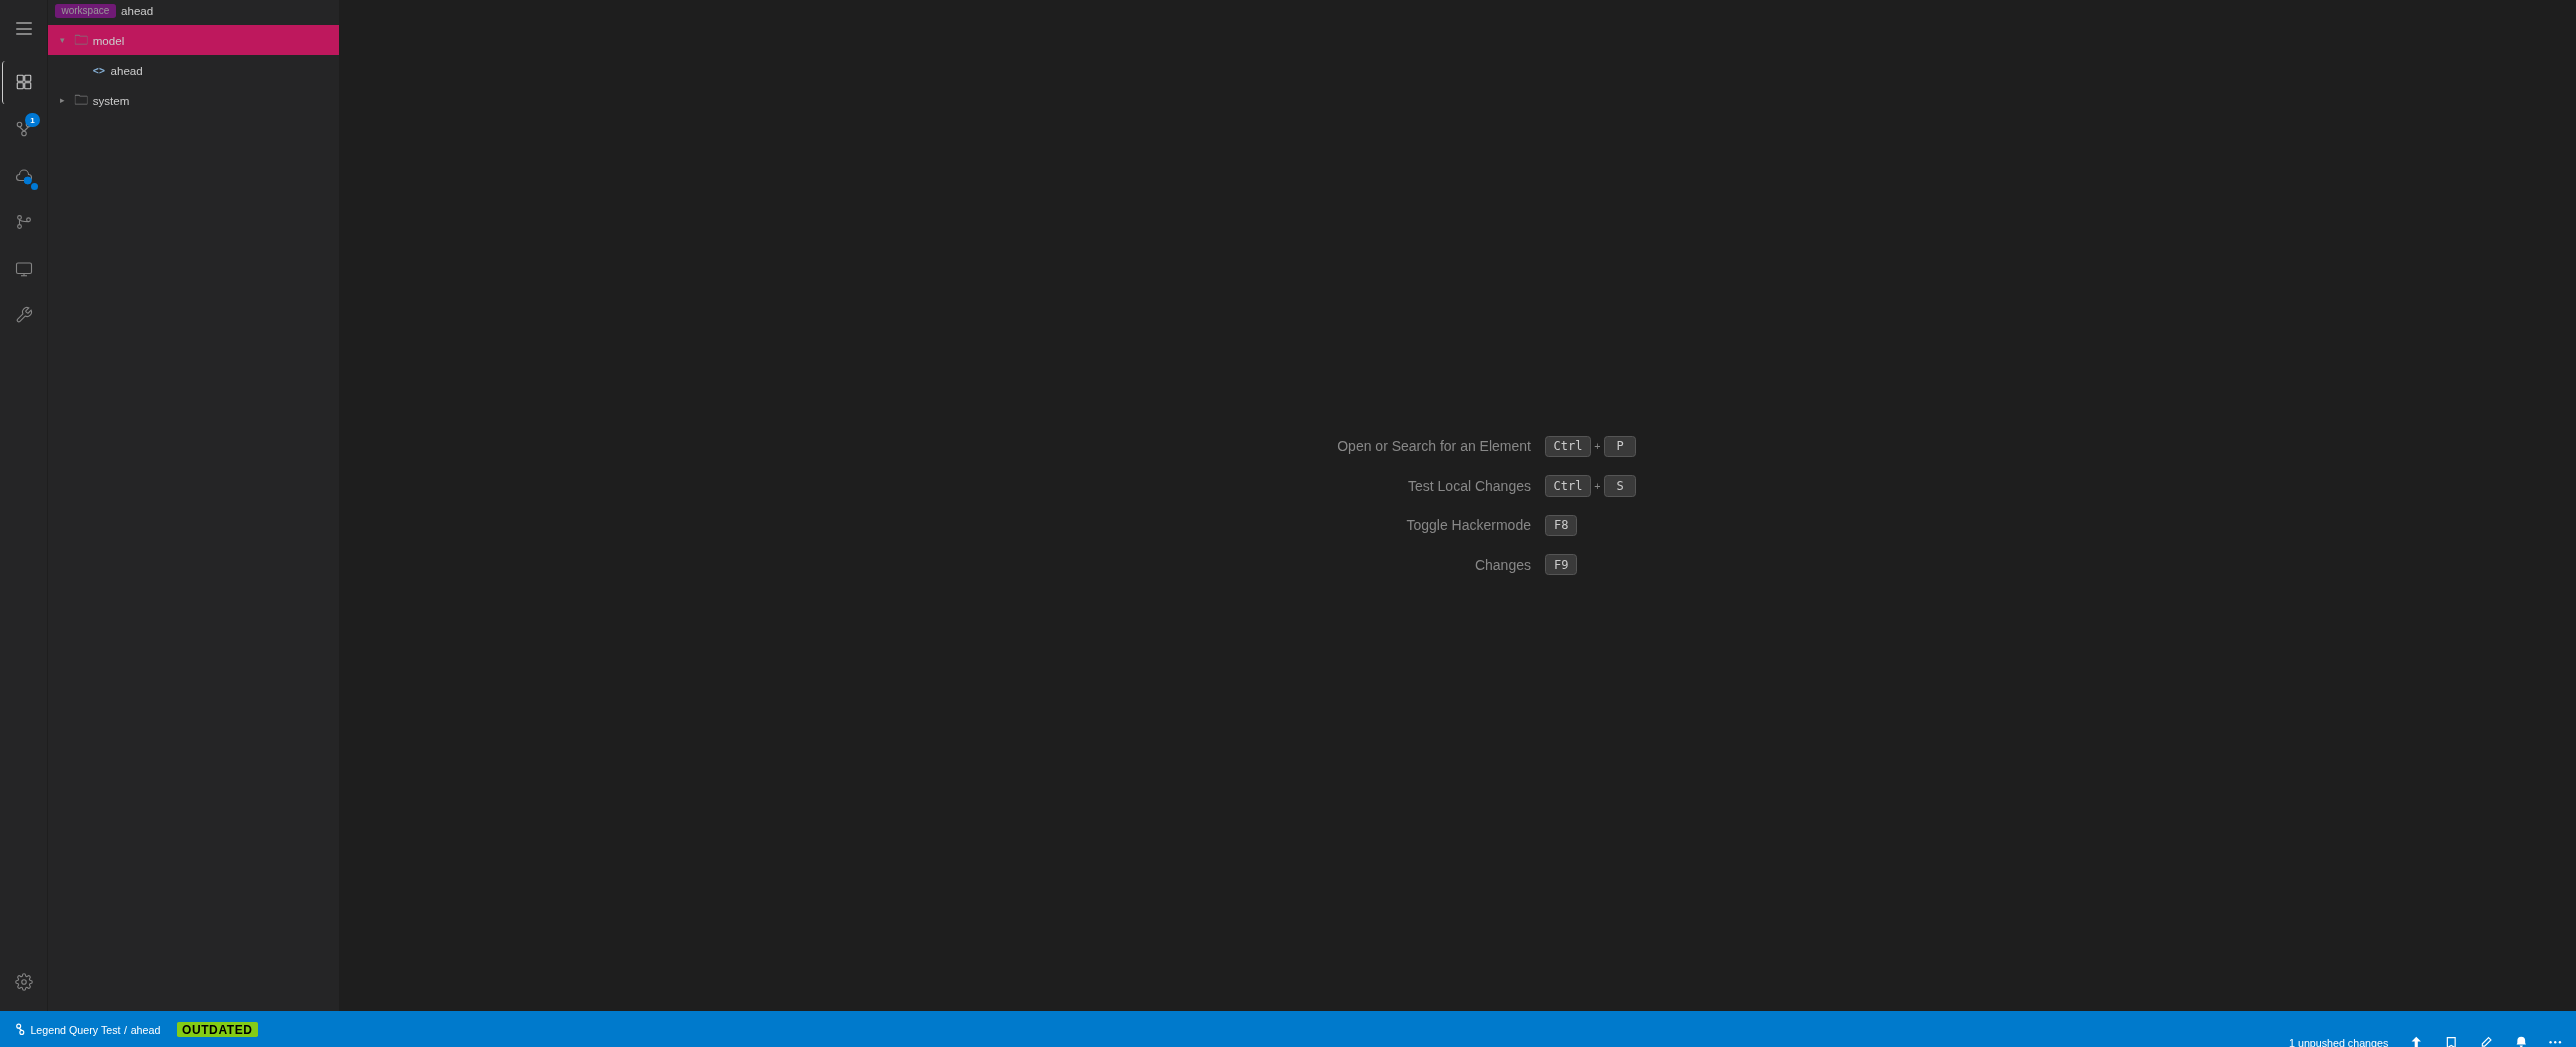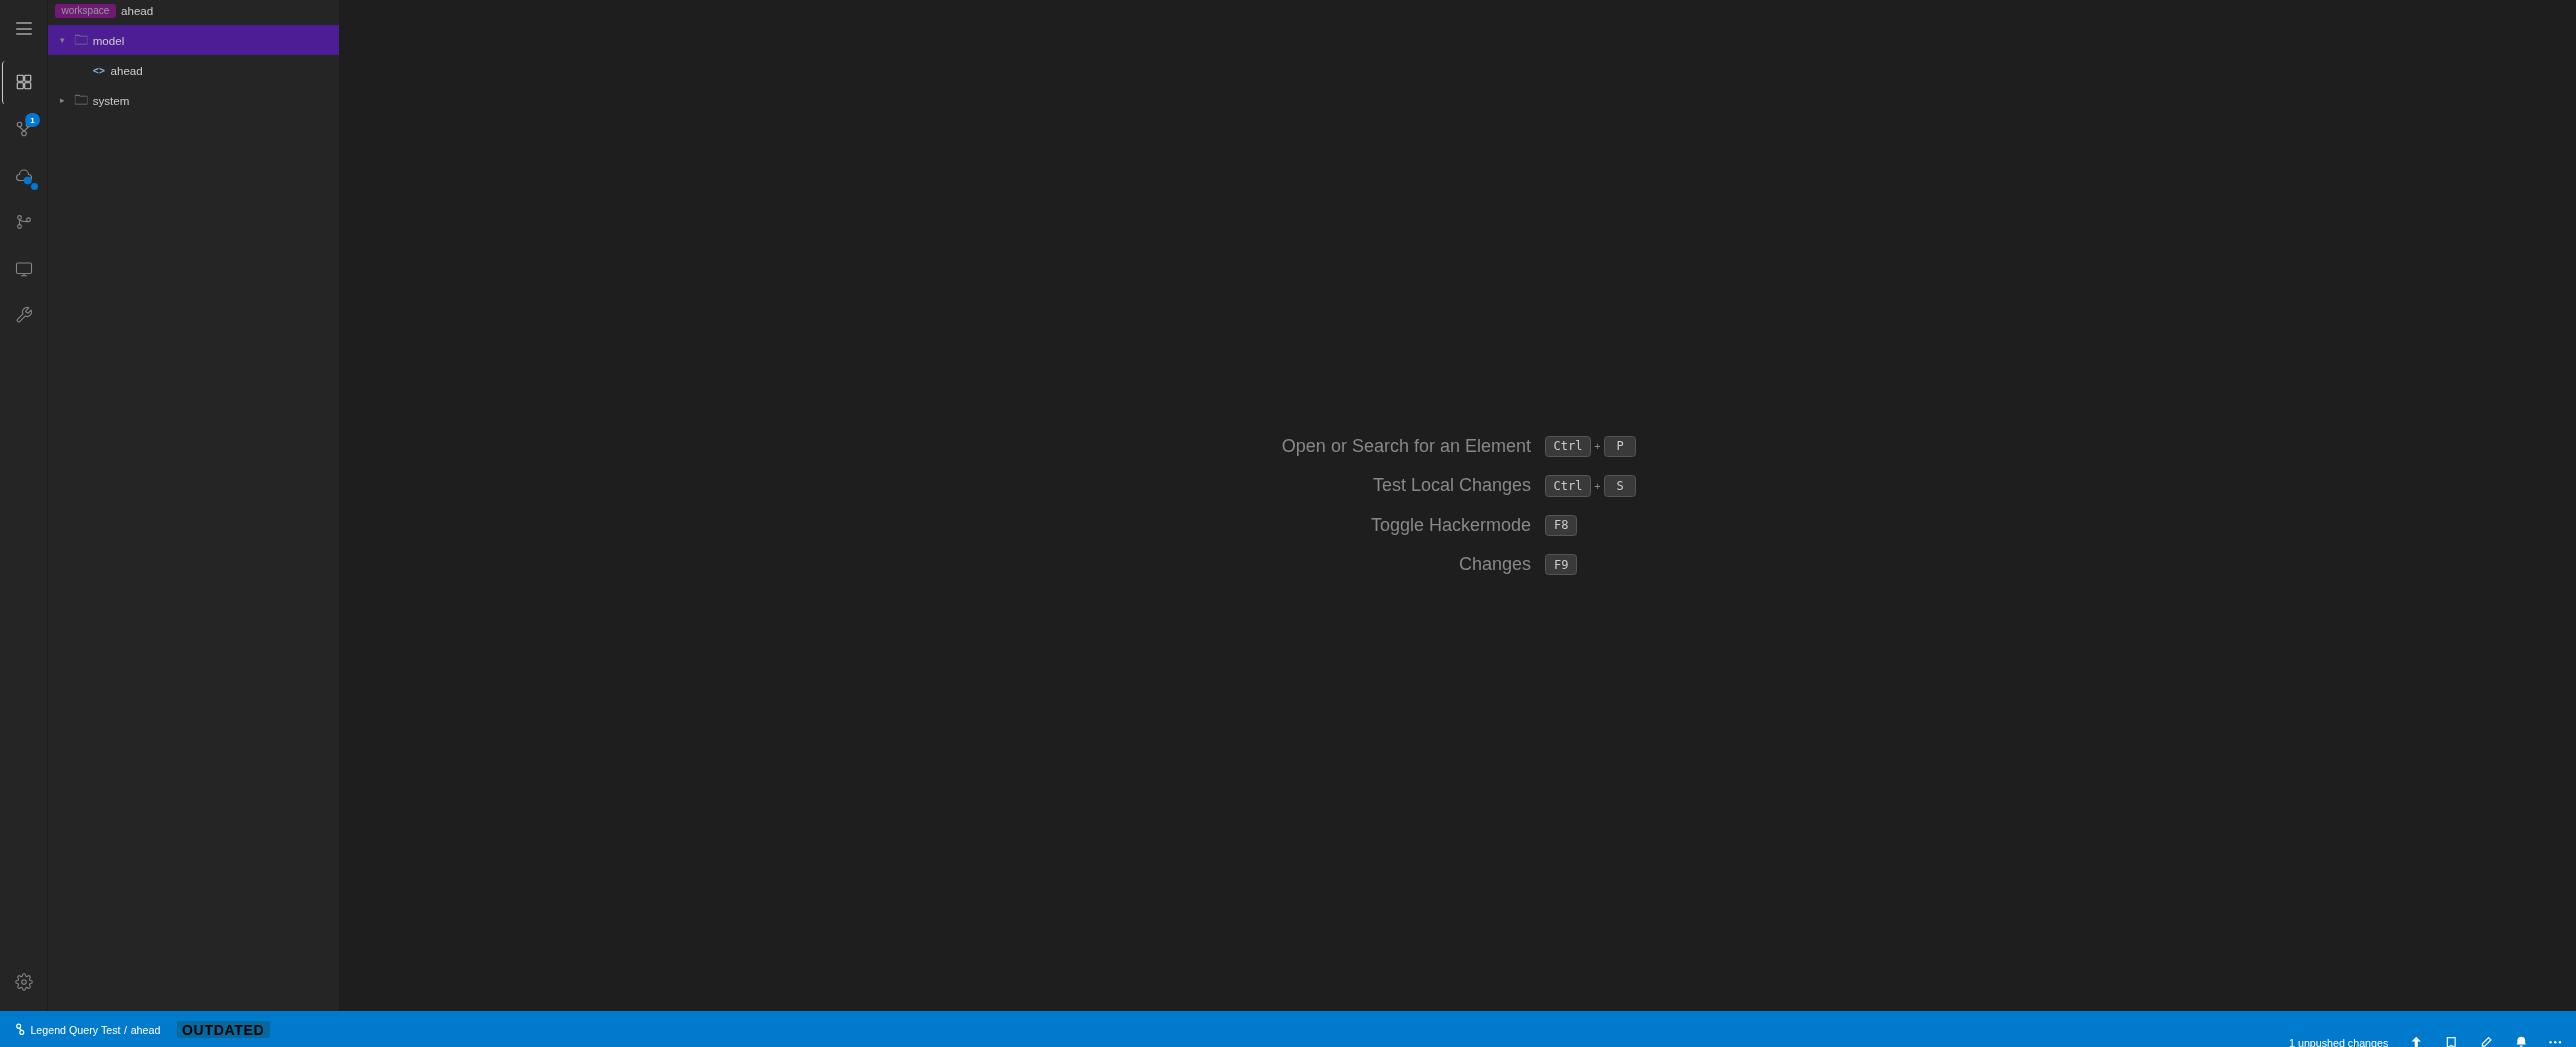--- a/index.html
+++ b/index.html
@@ -172,21 +172,21 @@
       display: flex;
       align-items: center;
       cursor: pointer;
       padding-left: 7.2px;
       font-size: 11.6px;
       color: #cccccc;
       gap: 3.6px;
     }
 
     .tree-item.selected {
-      background: #4c1d95;
+      background: #be185d;
     }
 
     .tree-item.level-1 {
       padding-left: 7.2px;
     }
 
     .tree-item.level-2 {
       padding-left: 25px;
     }
 
@@ -240,21 +240,21 @@
       align-items: flex-start;
     }
 
     .shortcut-row {
       display: flex;
       align-items: center;
       gap: 14.3px;
     }
 
     .shortcut-label {
-      font-size: 18px;
+      font-size: 14px;
       color: #888888;
       text-align: right;
       min-width: 251px;
     }
 
     .shortcut-keys {
       display: flex;
       align-items: center;
       gap: 3.6px;
     }
@@ -305,23 +305,23 @@
     .status-item {
       display: flex;
       align-items: center;
       gap: 3.6px;
       cursor: pointer;
       padding: 0 3.6px;
       height: 27px;
     }
 
     .outdated-badge {
-      background: #0369a1;
+      background: #84cc16;
       color: #000;
-      font-size: 14px;
+      font-size: 12px;
       font-weight: bold;
       padding: 0.9px 5.4px;
       border-radius: 1.8px;
       letter-spacing: 0.05em;
     }
 
     
     .icon-svg {
       width: 18px;
       height: 18px;

